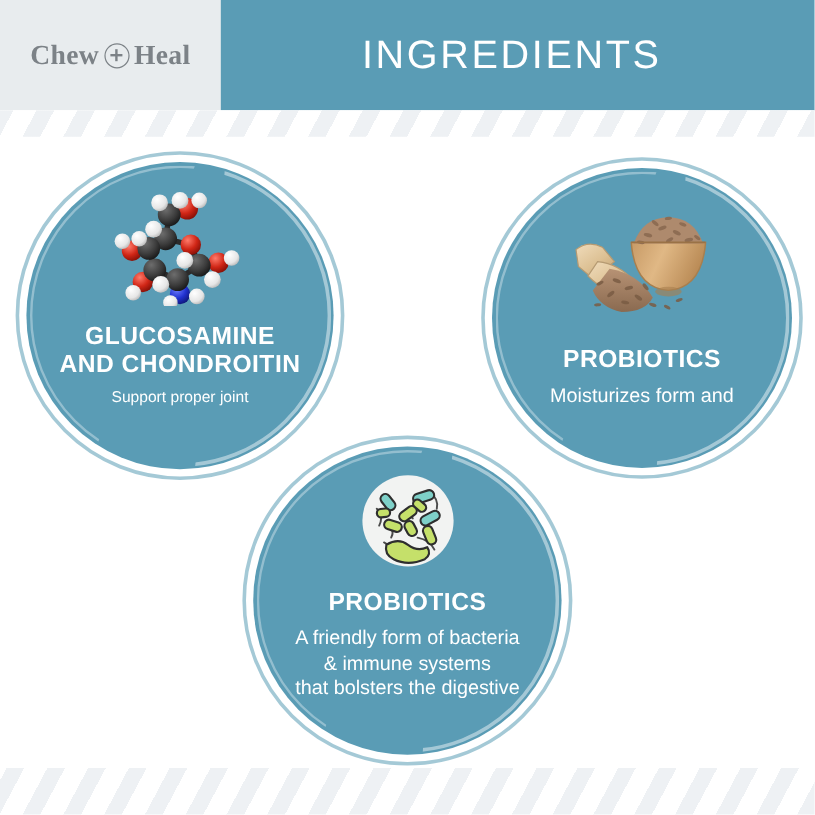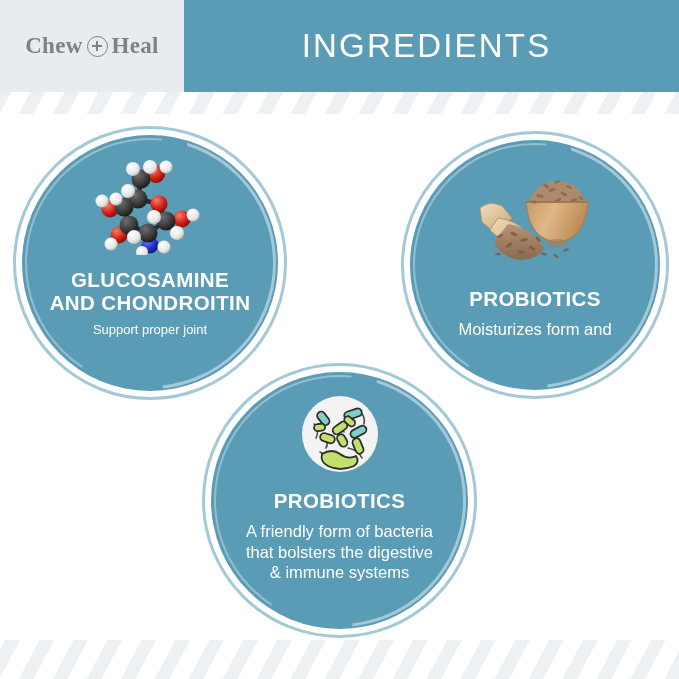--- a/index.html
+++ b/index.html
@@ -405,19 +405,19 @@
             <rect x="14" y="30" width="11" height="7" rx="3.5" fill="#c5e06a" transform="rotate(-6 19 33)"></rect>
             <rect x="50" y="48" width="16" height="8" rx="4" fill="#c5e06a" transform="rotate(68 58 52)"></rect>
             <path d="M22 60 q10 -6 18 0 q8 6 16 2 q4 6 -2 10 q-14 6 -26 0 q-8 -4 -6 -12 z" fill="#c5e06a"></path>
             <rect x="44" y="24" width="12" height="7" rx="3.5" fill="#c5e06a" transform="rotate(40 50 27)"></rect>
           </g>
         </svg>
       </span>
       <div class="c-title">PROBIOTICS</div>
       <div class="c-desc">
         <div>A friendly form of bacteria</div>
+        <div>&amp; immune systems</div>
         <div>that bolsters the digestive</div>
-        <div>&amp; immune systems</div>
       </div>
     </div>
   </div>
 
 </div>
 
 </body></html>

